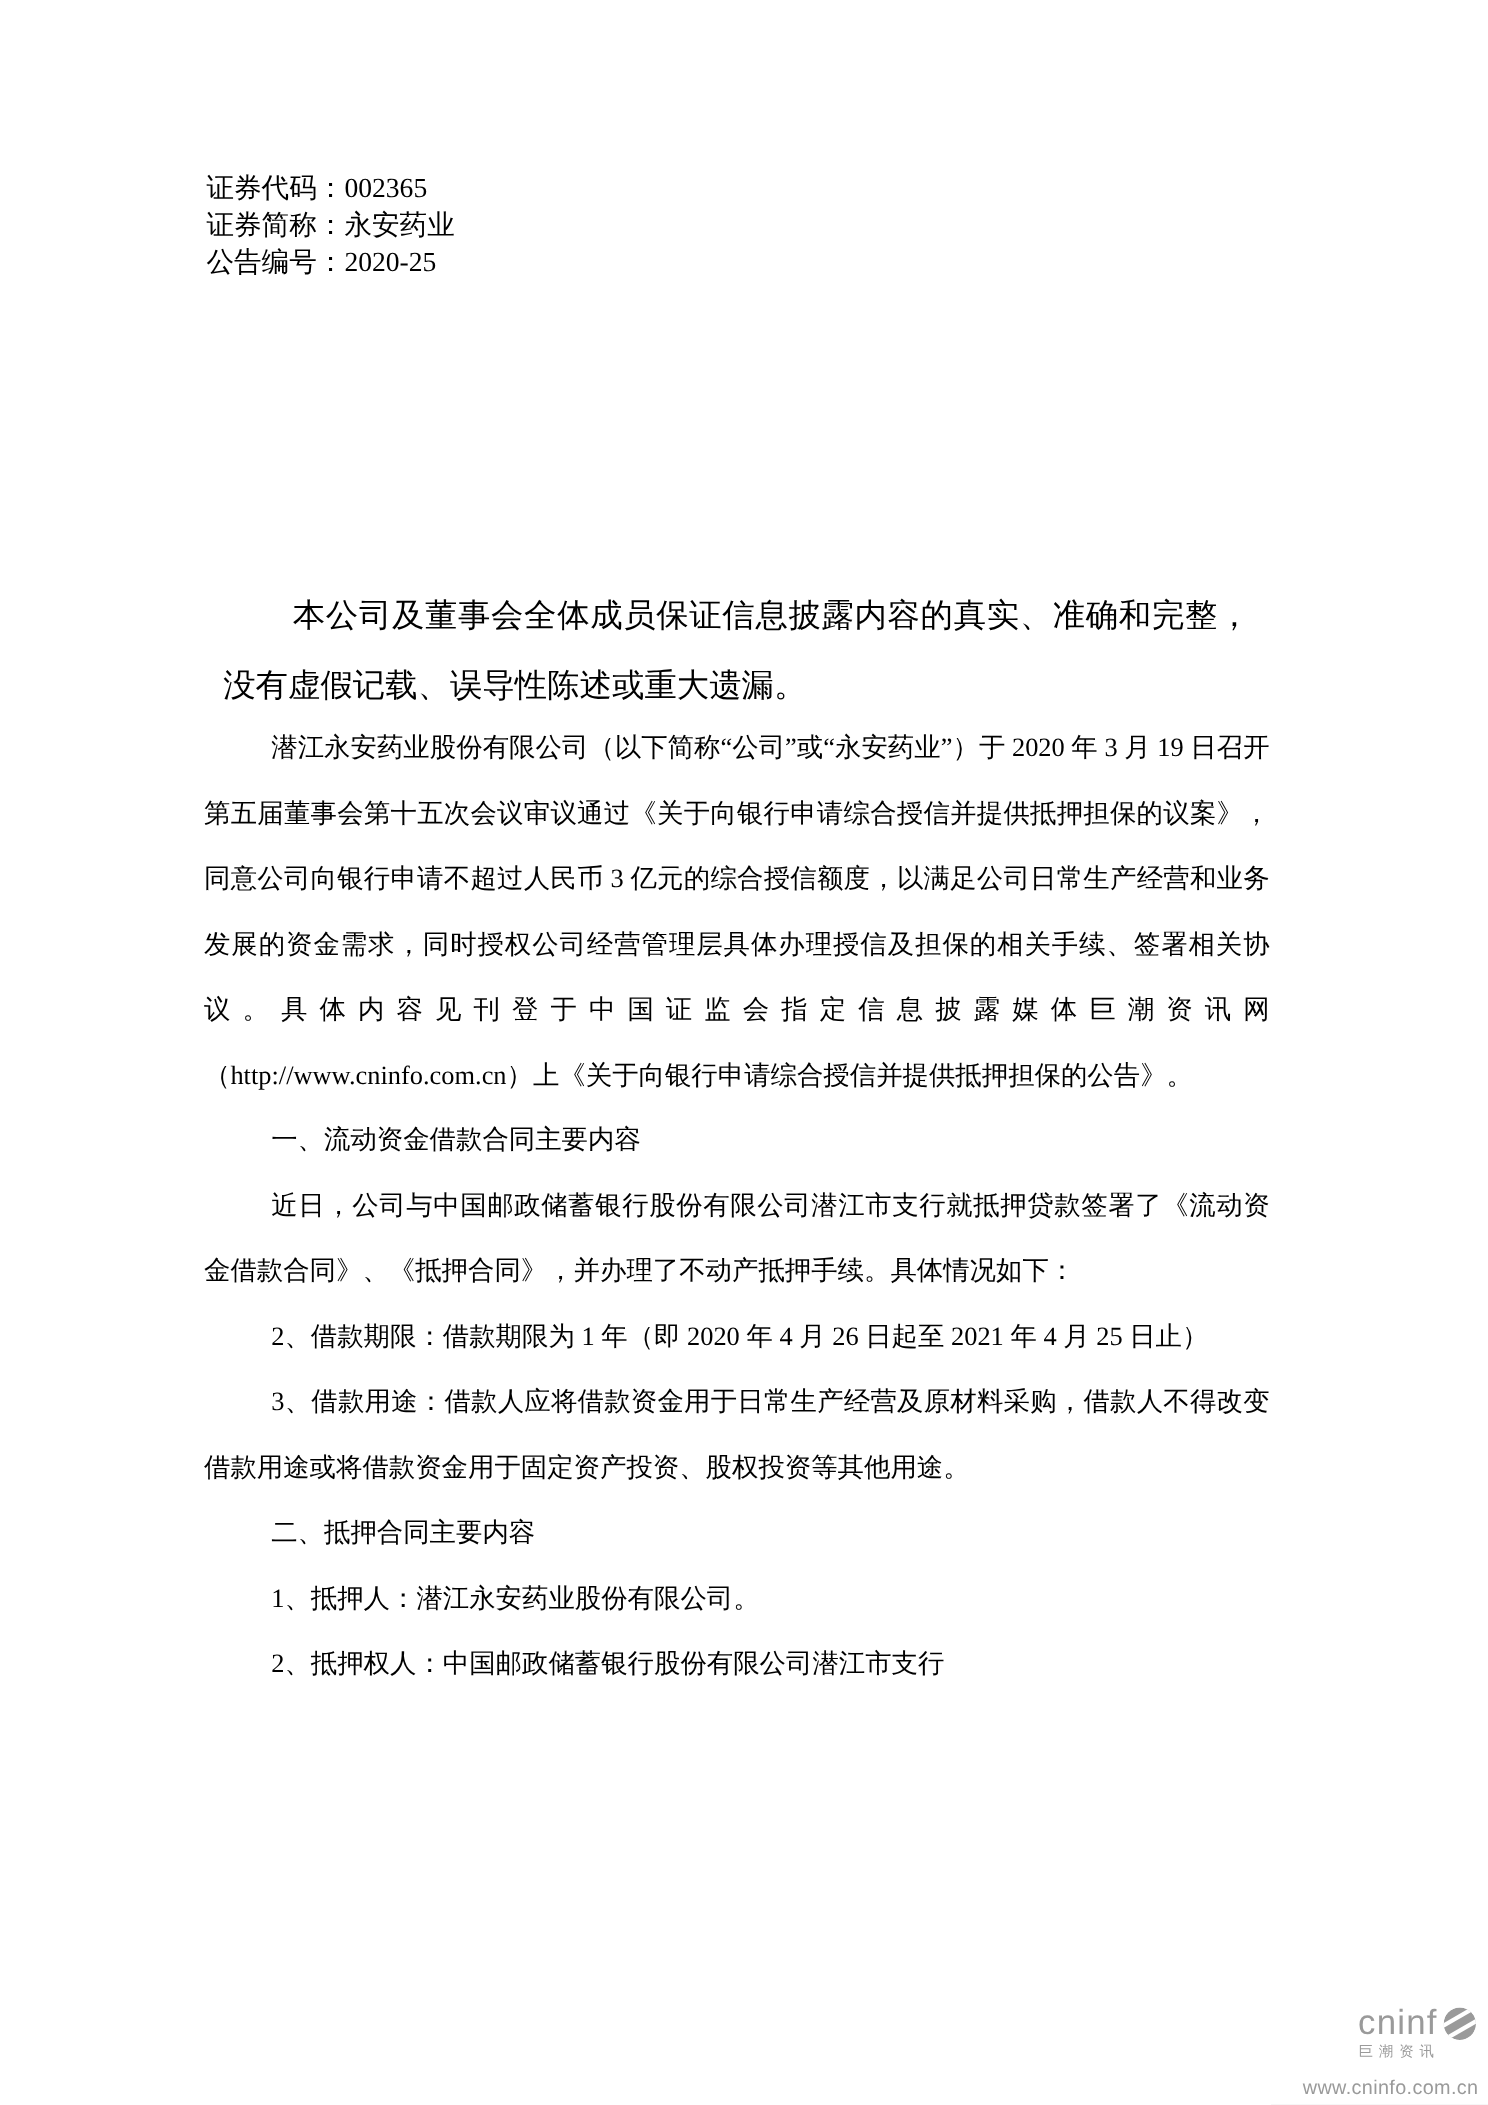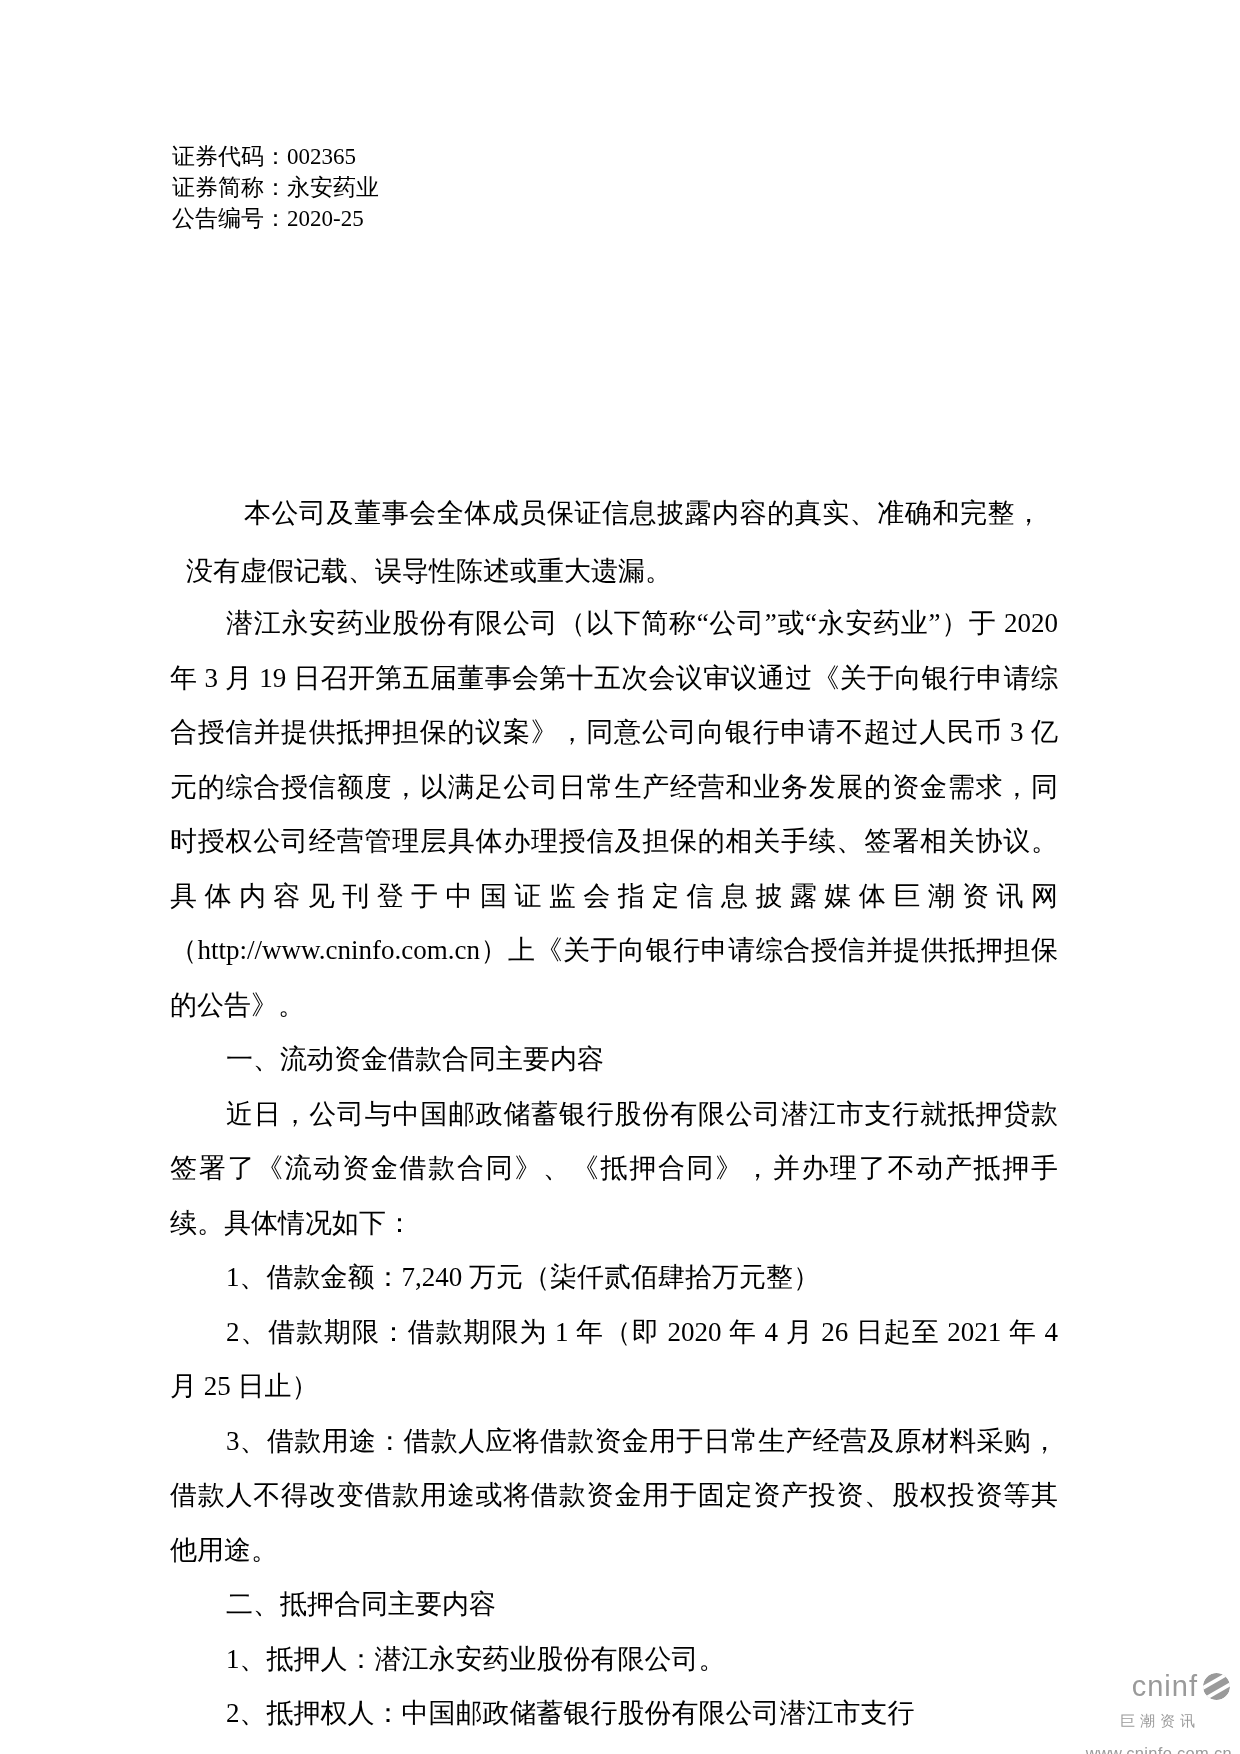--- a/index.html
+++ b/index.html
@@ -52,21 +52,21 @@
     text-align: justify;
   }
   .disclaimer p { margin: 16px; text-indent: 58px; }
 
   
   .doc-body {
     position: absolute;
     left: 170px;
     top: 596px;
     width: 888px;
-    font-size: 27px;
+    font-size: 22px;
     line-height: 54.5px;
     text-align: justify;
   }
   .doc-body p { margin: 0; text-indent: 56px; }
 
   
   .watermark {
     position: absolute;
     top: 1672px;
     right: 8px;
@@ -81,23 +81,23 @@
     justify-content: flex-end;
   }
   .wm-brand {
     font-size: 29px;
     font-weight: 400;
     letter-spacing: 1px;
   }
   .wm-icon { margin-left: 3px; display: inline-block; }
   .wm-icon svg { display: block; }
   .wm-cn {
-    font-size: 15px;
+    font-size: 12px;
     letter-spacing: 5px;
-    margin-top: 12px;
+    margin-top: 2px;
     padding-right: 32px;
   }
   .wm-url {
     font-size: 16.5px;
     margin-top: 17px;
     letter-spacing: 0.3px;
   }
 </style>
 </head>
 <body>
@@ -112,21 +112,20 @@
 
 
   <div class="disclaimer">
     <p>本公司及董事会全体成员保证信息披露内容的真实、准确和完整，没有虚假记载、误导性陈述或重大遗漏。</p>
   </div>
 
   <div class="doc-body">
     <p>潜江永安药业股份有限公司（以下简称“公司”或“永安药业”）于 2020 年 3 月 19 日召开第五届董事会第十五次会议审议通过《关于向银行申请综合授信并提供抵押担保的议案》，同意公司向银行申请不超过人民币 3 亿元的综合授信额度，以满足公司日常生产经营和业务发展的资金需求，同时授权公司经营管理层具体办理授信及担保的相关手续、签署相关协议。具体内容见刊登于中国证监会指定信息披露媒体巨潮资讯网（http://www.cninfo.com.cn）上《关于向银行申请综合授信并提供抵押担保的公告》。</p>
     <p>一、流动资金借款合同主要内容</p>
     <p>近日，公司与中国邮政储蓄银行股份有限公司潜江市支行就抵押贷款签署了《流动资金借款合同》、《抵押合同》，并办理了不动产抵押手续。具体情况如下：</p>
-    <p>1、借款金额：7,240 万元（柒仟贰佰肆拾万元整）</p>
     <p>2、借款期限：借款期限为 1 年（即 2020 年 4 月 26 日起至 2021 年 4 月 25 日止）</p>
     <p>3、借款用途：借款人应将借款资金用于日常生产经营及原材料采购，借款人不得改变借款用途或将借款资金用于固定资产投资、股权投资等其他用途。</p>
     <p>二、抵押合同主要内容</p>
     <p>1、抵押人：潜江永安药业股份有限公司。</p>
     <p>2、抵押权人：中国邮政储蓄银行股份有限公司潜江市支行</p>
   </div>
 
   <div class="watermark">
     <div class="wm-brand-row">
       <span class="wm-brand">cninf</span>

